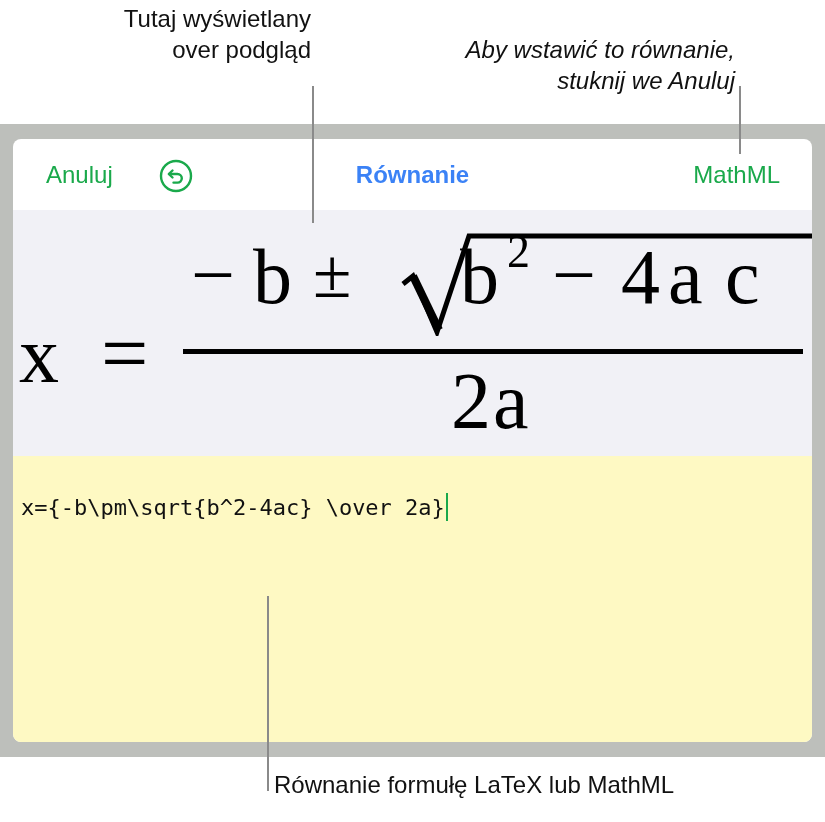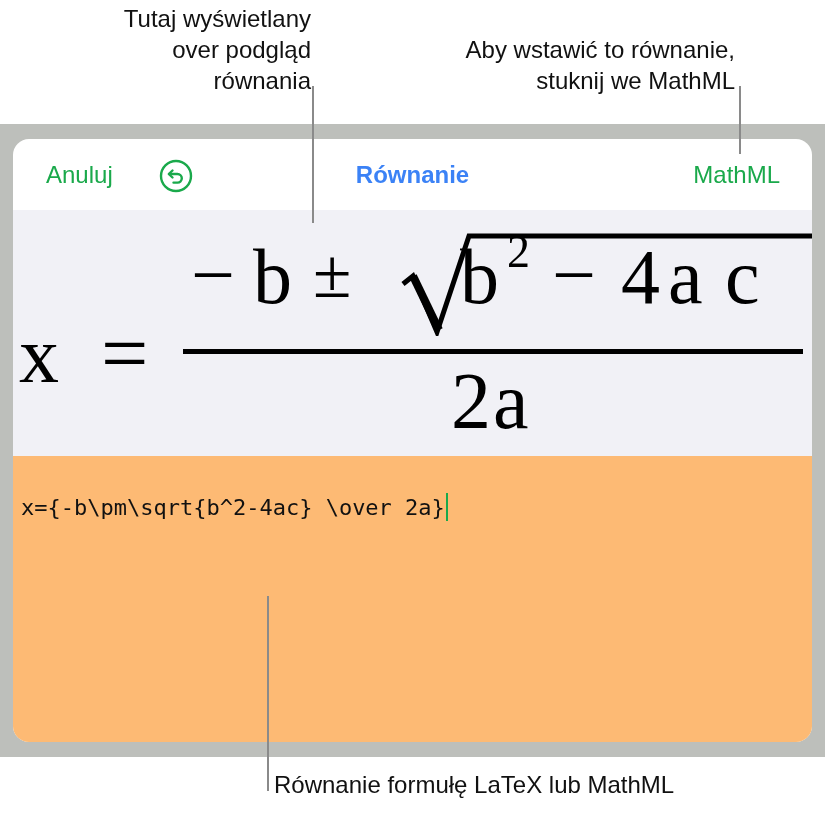--- a/index.html
+++ b/index.html
@@ -37,21 +37,21 @@
       height: 633px;
       background: #bdbfbb;
     }
     .sheet {
       position: absolute;
       left: 13px;
       top: 139px;
       width: 799px;
       height: 603px;
       background: #ffffff;
-      border-radius: 16px;
+      border-radius: 8px;
       overflow: hidden;
     }
     .navbar {
       position: absolute;
       left: 0; top: 0;
       width: 100%;
       height: 70px;
     }
     .nav-cancel {
       position: absolute;
@@ -99,21 +99,21 @@
       position: absolute;
       font-family: "Liberation Serif", "DejaVu Serif", serif;
       color: #000;
     }
     .editor {
       position: absolute;
       left: 0;
       top: 317px;
       width: 100%;
       height: 286px;
-      background: #fdba74;
+      background: #fef9c3;
     }
     .latex-input {
       position: absolute;
       left: 8px;
       top: 37px;
       font-family: "DejaVu Sans Mono", "Liberation Mono", monospace;
       font-size: 22px;
       color: #111;
       white-space: pre;
       cursor: text;
@@ -126,26 +126,25 @@
       vertical-align: -6px;
       margin-left: 1px;
     }
   </style>
 </head>
 <body>
 
 <div class="callout" style="right: 514px; top: 3px;">
   <span class="line">Tutaj wyświetlany</span>
   <span class="line">over podgląd</span>
-  <span class="line">równania</span>
-</div>
-
-<div class="callout" style="right: 90px; top: 34px;">
+</div>
+
+<div class="callout" style="right: 90px; top: 34px; font-style: italic;">
   <span class="line">Aby wstawić to równanie,</span>
-  <span class="line">stuknij we MathML</span>
+  <span class="line">stuknij we Anuluj</span>
 </div>
 
 <div class="frame"></div>
 
 <div class="sheet">
 
   <div class="navbar">
     <span class="nav-cancel">Anuluj</span>
 
     <span class="nav-undo">

